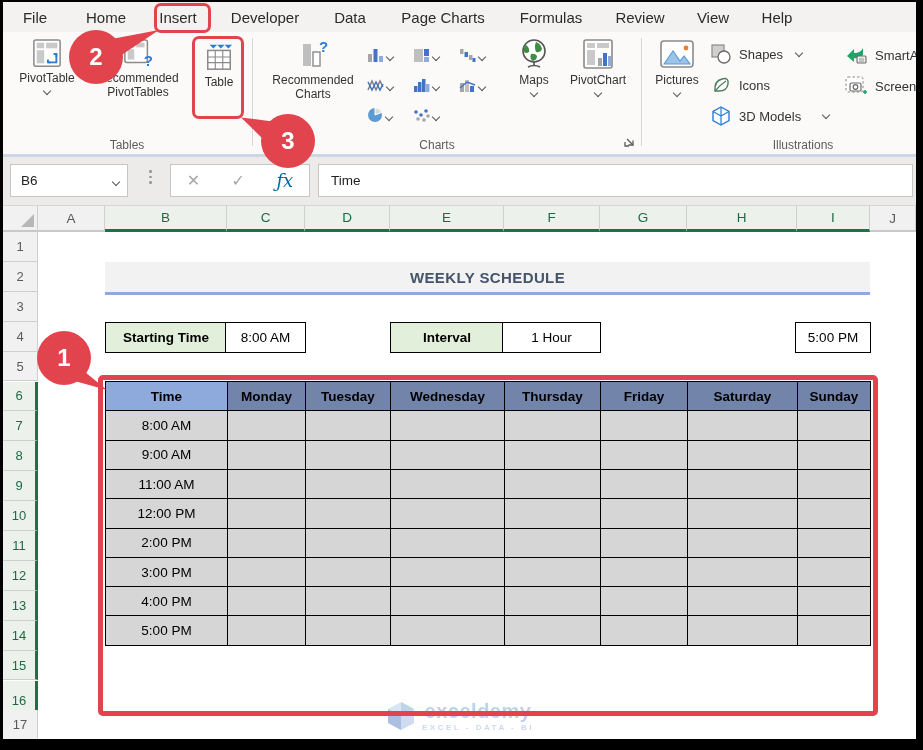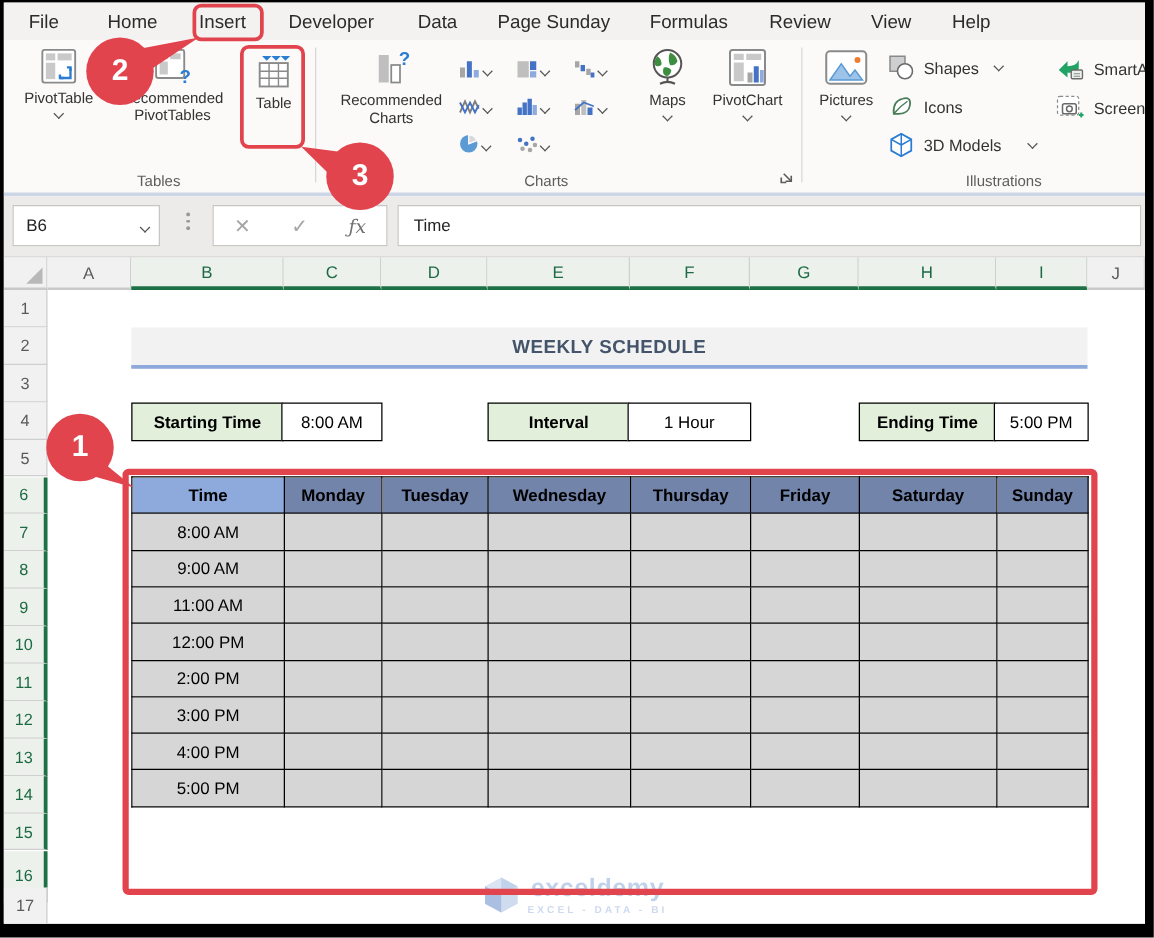--- a/index.html
+++ b/index.html
@@ -24,21 +24,21 @@
   #dialog-launcher{position:absolute;left:620px;top:103px;width:14px;height:14px;}
 
   
   #formulabar{position:absolute;left:0;top:155px;width:913px;height:49px;background:#EDEBE9;border-bottom:1px solid #d8d6d4;box-sizing:border-box;}
   .fbox{position:absolute;top:7px;height:33px;background:#fff;border:1px solid #c8c6c4;box-sizing:border-box;display:flex;align-items:center;}
   #name-box{left:7px;width:118px;font-size:13.5px;color:#222;padding-left:10px;}
   #name-box .chev{position:absolute;right:8px;}
   #fb-dots{position:absolute;left:146px;top:13px;display:flex;flex-direction:column;gap:3px;}
   #fb-dots i{width:2.5px;height:2.5px;border-radius:50%;background:#9a9896;}
   #fb-buttons{left:167px;width:140px;justify-content:space-around;color:#a8a6a4;font-size:16px;}
-  #fx-glyph{font-family:"DejaVu Serif",serif;font-style:italic;font-size:15px;color:#737373;}
+  #fx-glyph{font-family:"DejaVu Serif",serif;font-style:italic;font-size:18px;color:#0369a1;}
   #formula-input{left:315px;width:595px;font-size:13.5px;color:#222;padding-left:12px;}
 
   
   #colheads{position:absolute;left:0;top:204px;width:913px;height:26px;}
   .col-h{position:absolute;top:0;height:26px;display:flex;align-items:center;justify-content:center;font-size:13.5px;color:#5a5a5a;background:#F1F1F1;border-right:1px solid #cfcfcf;border-bottom:2px solid #c9c9c9;box-sizing:border-box;}
   .col-h.sel{color:#1E6B43;background:#ECF1EC;border-bottom:3px solid #1E7145;}
   #corner-cell{position:absolute;left:0;top:0;width:35px;height:26px;background:#F1F1F1;border-right:1px solid #cfcfcf;border-bottom:2px solid #c9c9c9;box-sizing:border-box;}
   #corner-cell .tri{position:absolute;right:3px;bottom:3px;width:0;height:0;border-left:13px solid transparent;border-bottom:13px solid #b8b8b8;}
   .row-h{position:absolute;left:0;width:35px;display:flex;align-items:center;justify-content:center;font-size:13px;color:#5a5a5a;background:#F1F1F1;border-bottom:1px solid #cfcfcf;border-right:1px solid #cfcfcf;box-sizing:border-box;}
   .row-h.sel{color:#1E6B43;background:#ECF1EC;border-right:3px solid #1E7145;}
@@ -83,21 +83,21 @@
 <body>
 
 <div id="stage">
 
   <div id="menubar">
       <div class="menu-item" style="left: 32px;">File</div>
       <div class="menu-item" style="left: 103px;">Home</div>
       <div class="menu-item" style="left: 175px;">Insert</div>
       <div class="menu-item" style="left: 262px;">Developer</div>
       <div class="menu-item" style="left: 347px;">Data</div>
-      <div class="menu-item" style="left: 440px;">Page Sunday</div>
+      <div class="menu-item" style="left: 440px;">Page Charts</div>
       <div class="menu-item" style="left: 548px;">Formulas</div>
       <div class="menu-item" style="left: 637px;">Review</div>
       <div class="menu-item" style="left: 710px;">View</div>
       <div class="menu-item" style="left: 774px;">Help</div>
     </div>
 
   <div id="ribbon">
 
     <div class="ribbon-btn" style="left:12px;top:6px;width:64px;">
       <span>
@@ -393,21 +393,20 @@
       <div class="row-h sel" style="top: 448.5px; height: 41px;">16</div>
       <div class="row-h" style="top: 478.4px; height: 29.9px;">17</div>
     </div>
 
   <div id="title-cell">WEEKLY SCHEDULE</div>
 
   <div class="param-label" style="left:102px;width:122px;">Starting Time</div>
   <div class="param-value" style="left:222px;width:81px;">8:00 AM</div>
   <div class="param-label" style="left:387px;width:114px;">Interval</div>
   <div class="param-value" style="left:499px;width:99px;">1 Hour</div>
-  <div class="param-label" style="left:684px;width:110px;">Ending Time</div>
   <div class="param-value" style="left:792px;width:76px;">5:00 PM</div>
 
   <table id="sched">
       <colgroup>
         <col style="width: 122px;">
         <col style="width: 78px;">
         <col style="width: 85px;">
         <col style="width: 114px;">
         <col style="width: 96px;">
         <col style="width: 87px;">

